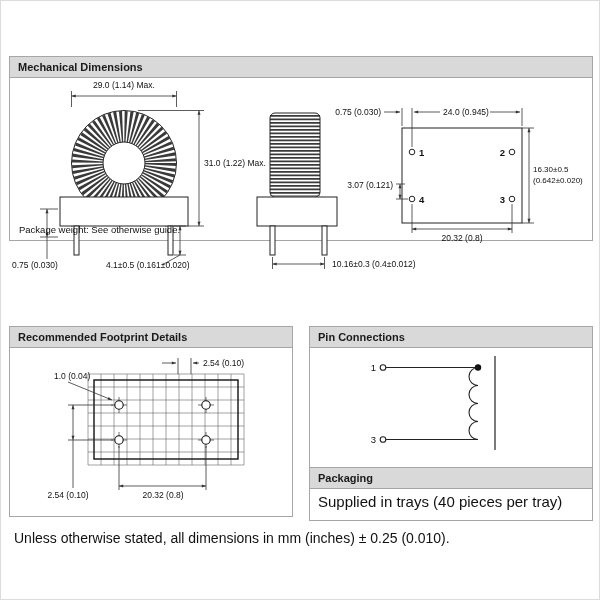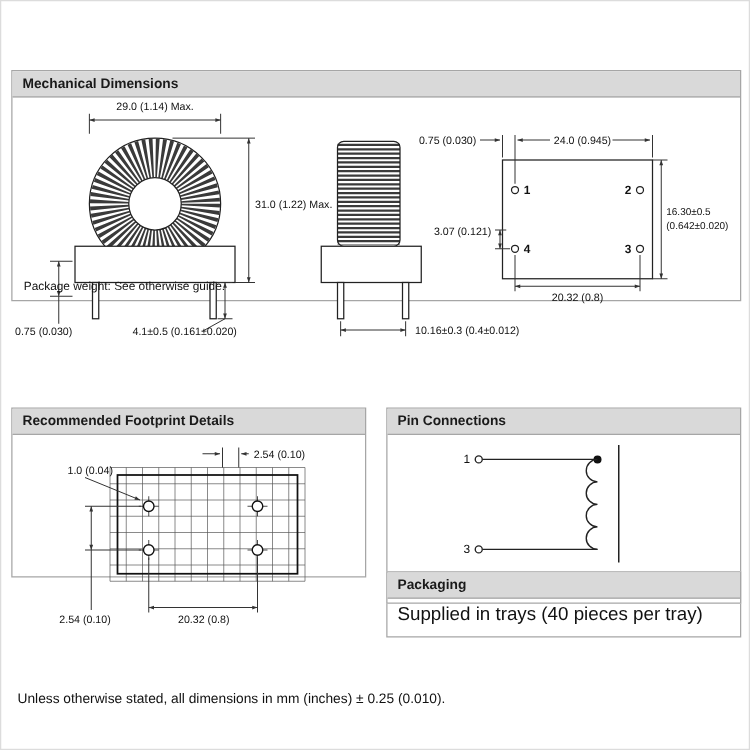--- a/index.html
+++ b/index.html
@@ -8,21 +8,21 @@
   .box{position:absolute;border:1px solid #a6a6a6;background:#fff}
   .box header{display:block;height:21px;background:#d9d9d9;border-bottom:1px solid #a6a6a6;
     font-size:11px;font-weight:bold;color:#1a1a1a;padding:3px 8px;line-height:15px}
   svg{display:block}
   svg text{font-family:"Liberation Sans",sans-serif;font-size:8.5px;fill:#111}
   svg text.pin-num{font-size:9.5px;font-weight:bold}
   .dim line,.dim path{stroke:#333;stroke-width:0.8;fill:none}
   .draw{stroke:#222;fill:none}
   .note{position:absolute;left:9px;bottom:5px;font-size:9.5px;color:#111}
   .pkg-text{font-size:15px;padding:4px 8px;color:#111}
-  .footer{position:absolute;left:13px;top:552px;font-size:11px;color:#111}
+  .footer{position:absolute;left:13px;top:529px;font-size:14px;color:#111}
 </style>
 </head>
 <body>
 
 <div class="page">
 
   <section class="box" style="left:8px;top:55px;width:584px;height:185px">
     <header>
       <span>Mechanical Dimensions</span>
     </header>
@@ -130,21 +130,21 @@
           <polygon points="390,106 391.5,110.2 388.5,110.2" fill="#333" stroke="none"></polygon>
           <polygon points="519,145 517.5,140.8 520.5,140.8" fill="#333" stroke="none"></polygon>
           <polygon points="519,50 520.5,54.2 517.5,54.2" fill="#333" stroke="none"></polygon>
           <polygon points="502,151 497.8,152.5 497.8,149.5" fill="#333" stroke="none"></polygon>
           <polygon points="402,151 406.2,149.5 406.2,152.5" fill="#333" stroke="none"></polygon>
         </g>
     </svg>
     <div class="note">Package weight: See otherwise guide.</div>
   </section>
 
-  <section class="box" style="left:8px;top:325px;width:284px;height:136px">
+  <section class="box" style="left:8px;top:325px;width:284px;height:191px">
     <header>
       <span>Recommended Footprint Details</span>
     </header>
     <svg width="282" height="166" viewBox="0 0 282 166">
       <g stroke="#555" stroke-width="0.55">
           <line x1="78" y1="26" x2="78" y2="117"></line>
           <line x1="91" y1="26" x2="91" y2="117"></line>
           <line x1="104" y1="26" x2="104" y2="117"></line>
           <line x1="117" y1="26" x2="117" y2="117"></line>
           <line x1="130" y1="26" x2="130" y2="117"></line>
@@ -234,21 +234,21 @@
         <path d="M168,19.5 A9,9 0 0 0 168,37.5 A9,9 0 0 0 168,55.5 A9,9 0 0 0 168,73.5 A9,9 0 0 0 168,91.5"></path>
         <line x1="76" y1="91.5" x2="168" y2="91.5"></line>
         <circle cx="73" cy="91.5" r="2.8" fill="#fff"></circle>
         <line x1="185" y1="8" x2="185" y2="102" stroke-width="1.2"></line>
       </g>
       <text x="66" y="22.5" text-anchor="end" style="font-size:9.5px">1</text>
       <text x="66" y="94.5" text-anchor="end" style="font-size:9.5px">3</text>
     </svg>
   </section>
 
-  <section class="box" style="left:308px;top:456px;width:284px;height:26px">
+  <section class="box" style="left:308px;top:466px;width:284px;height:54px">
     <header>
       <span>Packaging</span>
     </header>
     <div class="pkg-text">Supplied in trays (40 pieces per tray)</div>
   </section>
 
   <div class="footer">Unless otherwise stated, all dimensions in mm (inches) ± 0.25 (0.010).</div>
 </div>
 
 </body></html>

